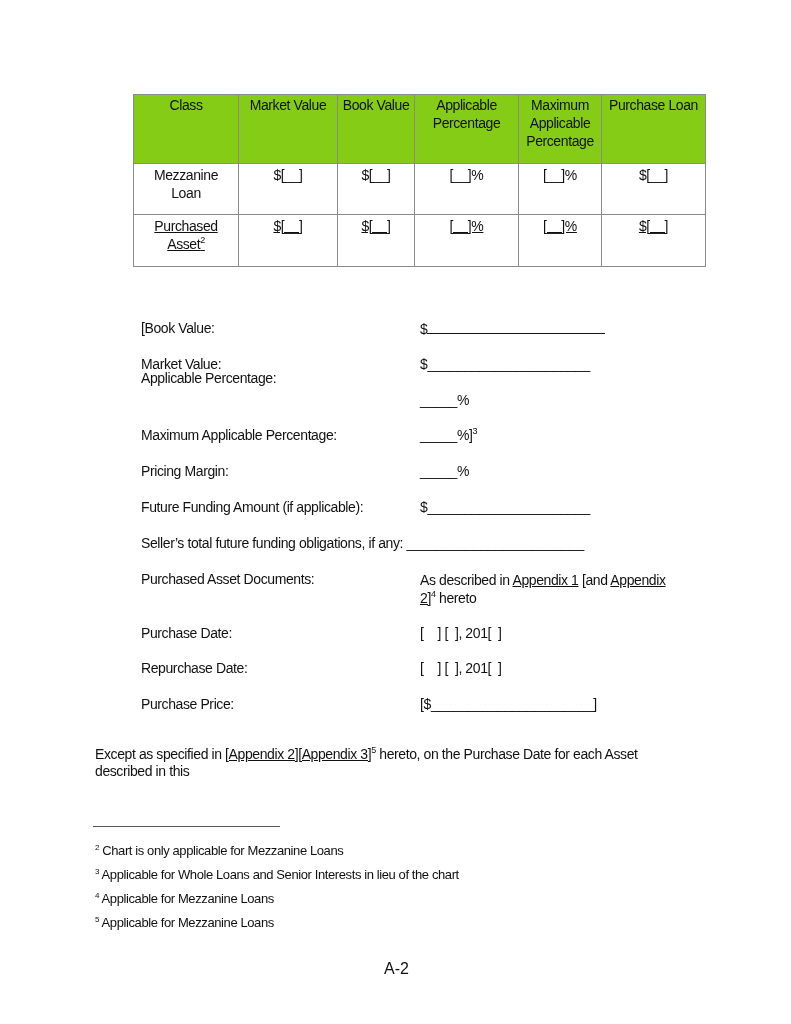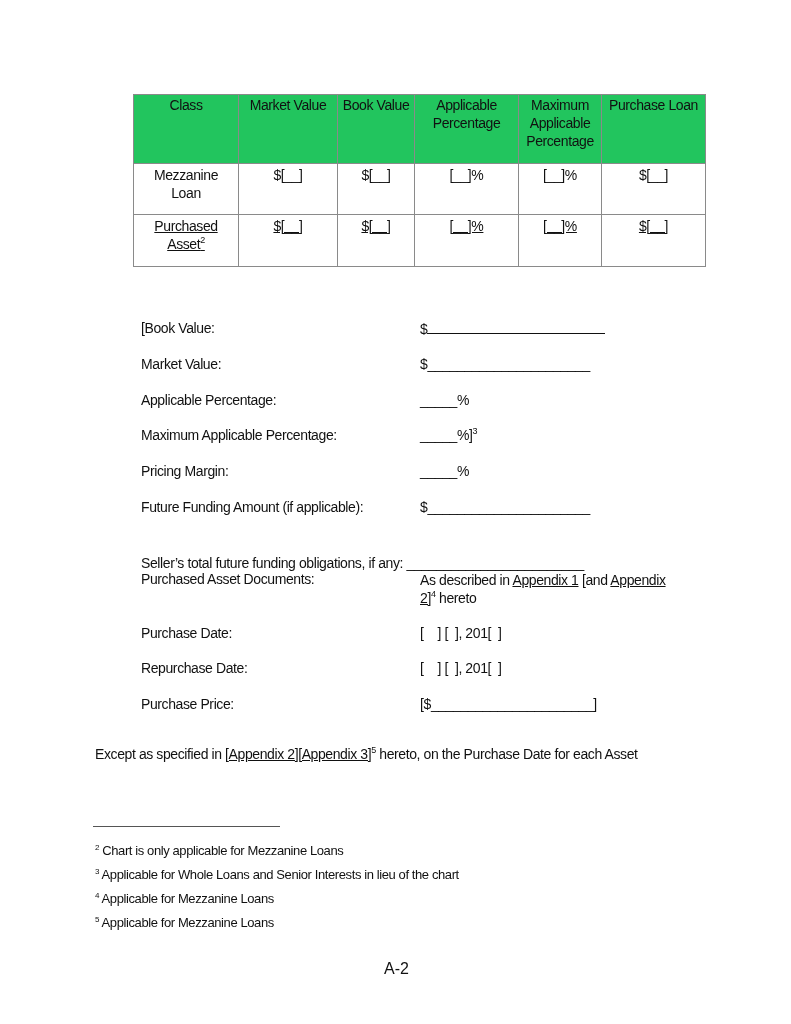--- a/index.html
+++ b/index.html
@@ -10,21 +10,21 @@
   }
   .abs { position: absolute; }
   table.assets {
     position: absolute; left: 133px; top: 94px; width: 573px;
     border-collapse: collapse; font-size: 14px; line-height: 18px;
   }
   table.assets td, table.assets th {
     border: 1px solid #8a8a8a; text-align: center; vertical-align: top;
     padding: 1px 4px 0 4px; font-weight: normal;
   }
-  table.assets thead th { background: #22c55e; height: 67px; }
+  table.assets thead th { background: #84cc16; height: 67px; }
   table.assets tbody tr.r1 td { height: 32px; padding-top: 2px; }
   table.assets tbody tr.r2 td { height: 48px; padding-top: 2px; }
   table.assets tbody tr.r3 td { height: 49px; padding-top: 2px; text-decoration: underline; }
   sup { font-size: 9px; vertical-align: super; line-height: 0; }
   .field-label { left: 141px; }
   .field-value { left: 420px; }
   .uline { text-decoration: underline; }
   .blank-line { display: inline-block; border-bottom: 1px solid #111; height: 13px; vertical-align: baseline; }
   .para { left: 95px; width: 620px; line-height: 17px; }
   .fn-rule { left: 93px; top: 826px; width: 187px; height: 0; border-top: 1px solid #555; }
@@ -65,48 +65,49 @@
     </tr>
   </tbody>
 </table>
 
 <div class="abs field-label" style="top:320px">[Book Value:</div>
 <div class="abs field-value" style="top:320px"><span>$</span><span class="blank-line" style="width:178px"></span></div>
 
 <div class="abs field-label" style="top:356px">Market Value:</div>
 <div class="abs field-value" style="top:356px">$______________________</div>
 
-<div class="abs field-label" style="top:392px">Applicable Percentage:</div>
+<div class="abs field-label" style="top:370px">Applicable Percentage:</div>
 <div class="abs field-value" style="top:392px">_____%</div>
 
 <div class="abs field-label" style="top:427px">Maximum Applicable Percentage:</div>
 <div class="abs field-value" style="top:427px"><span>_____%]</span><sup>3</sup></div>
 
 <div class="abs field-label" style="top:463px">Pricing Margin:</div>
 <div class="abs field-value" style="top:463px">_____%</div>
 
 <div class="abs field-label" style="top:499px">Future Funding Amount (if applicable):</div>
 <div class="abs field-value" style="top:499px">$______________________</div>
 
-<div class="abs field-label" style="top:555px"><span>Seller’s total future funding obligations, if any:</span> <span>________________________</span></div>
+<div class="abs field-label" style="top:535px"><span>Seller’s total future funding obligations, if any:</span> <span>________________________</span></div>
 
 <div class="abs field-label" style="top:571px">Purchased Asset Documents:</div>
 <div class="abs field-value" style="top:571px; width:280px; line-height:18px"><span>As described in </span><span class="uline">Appendix 1</span><span> [and </span><span class="uline">Appendix</span><br><span class="uline">2]</span><sup>4</sup><span> hereto</span></div>
 
 <div class="abs field-label" style="top:625px">Purchase Date:</div>
 <div class="abs field-value" style="top:625px; white-space:pre">[    ] [  ], 201[  ]</div>
 
 <div class="abs field-label" style="top:660px">Repurchase Date:</div>
 <div class="abs field-value" style="top:660px; white-space:pre">[    ] [  ], 201[  ]</div>
 
 <div class="abs field-label" style="top:696px">Purchase Price:</div>
 <div class="abs field-value" style="top:696px">[$______________________]</div>
 
 <div class="abs para" style="top:746px">
   <div><span>Except as specified in </span><span class="uline">[Appendix 2][Appendix 3]</span><sup>5</sup><span> hereto, on the Purchase Date for each Asset</span></div>
+  <div>described in this</div>
 </div>
 
 <div class="abs fn-rule"></div>
 <div class="abs fn" style="top:843px"><sup>2</sup> <span>Chart is only applicable for Mezzanine Loans</span></div>
 <div class="abs fn" style="top:867px"><sup>3</sup> <span>Applicable for Whole Loans and Senior Interests in lieu of the chart</span></div>
 <div class="abs fn" style="top:891px"><sup>4</sup> <span>Applicable for Mezzanine Loans</span></div>
 <div class="abs fn" style="top:915px"><sup>5</sup> <span>Applicable for Mezzanine Loans</span></div>
 
 <div class="abs pagenum">A-2</div>
 

